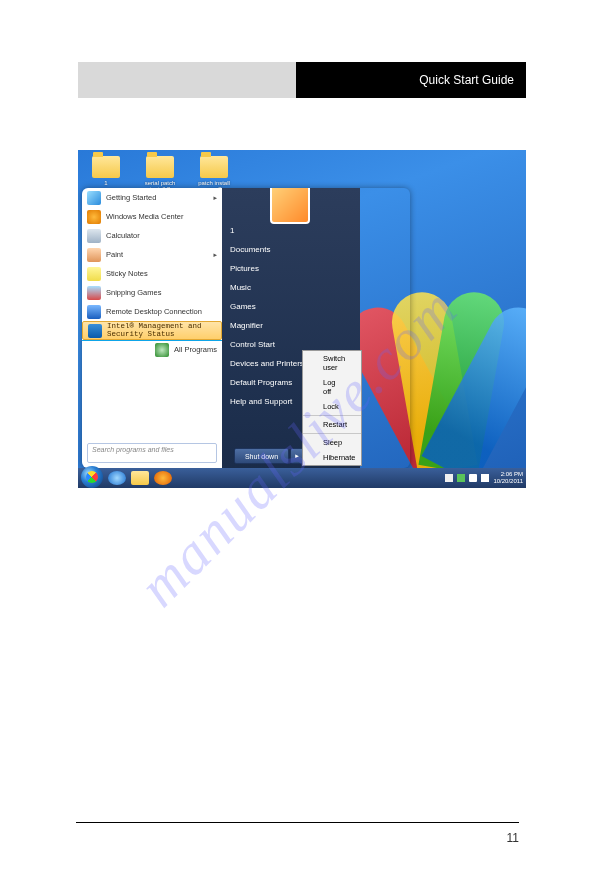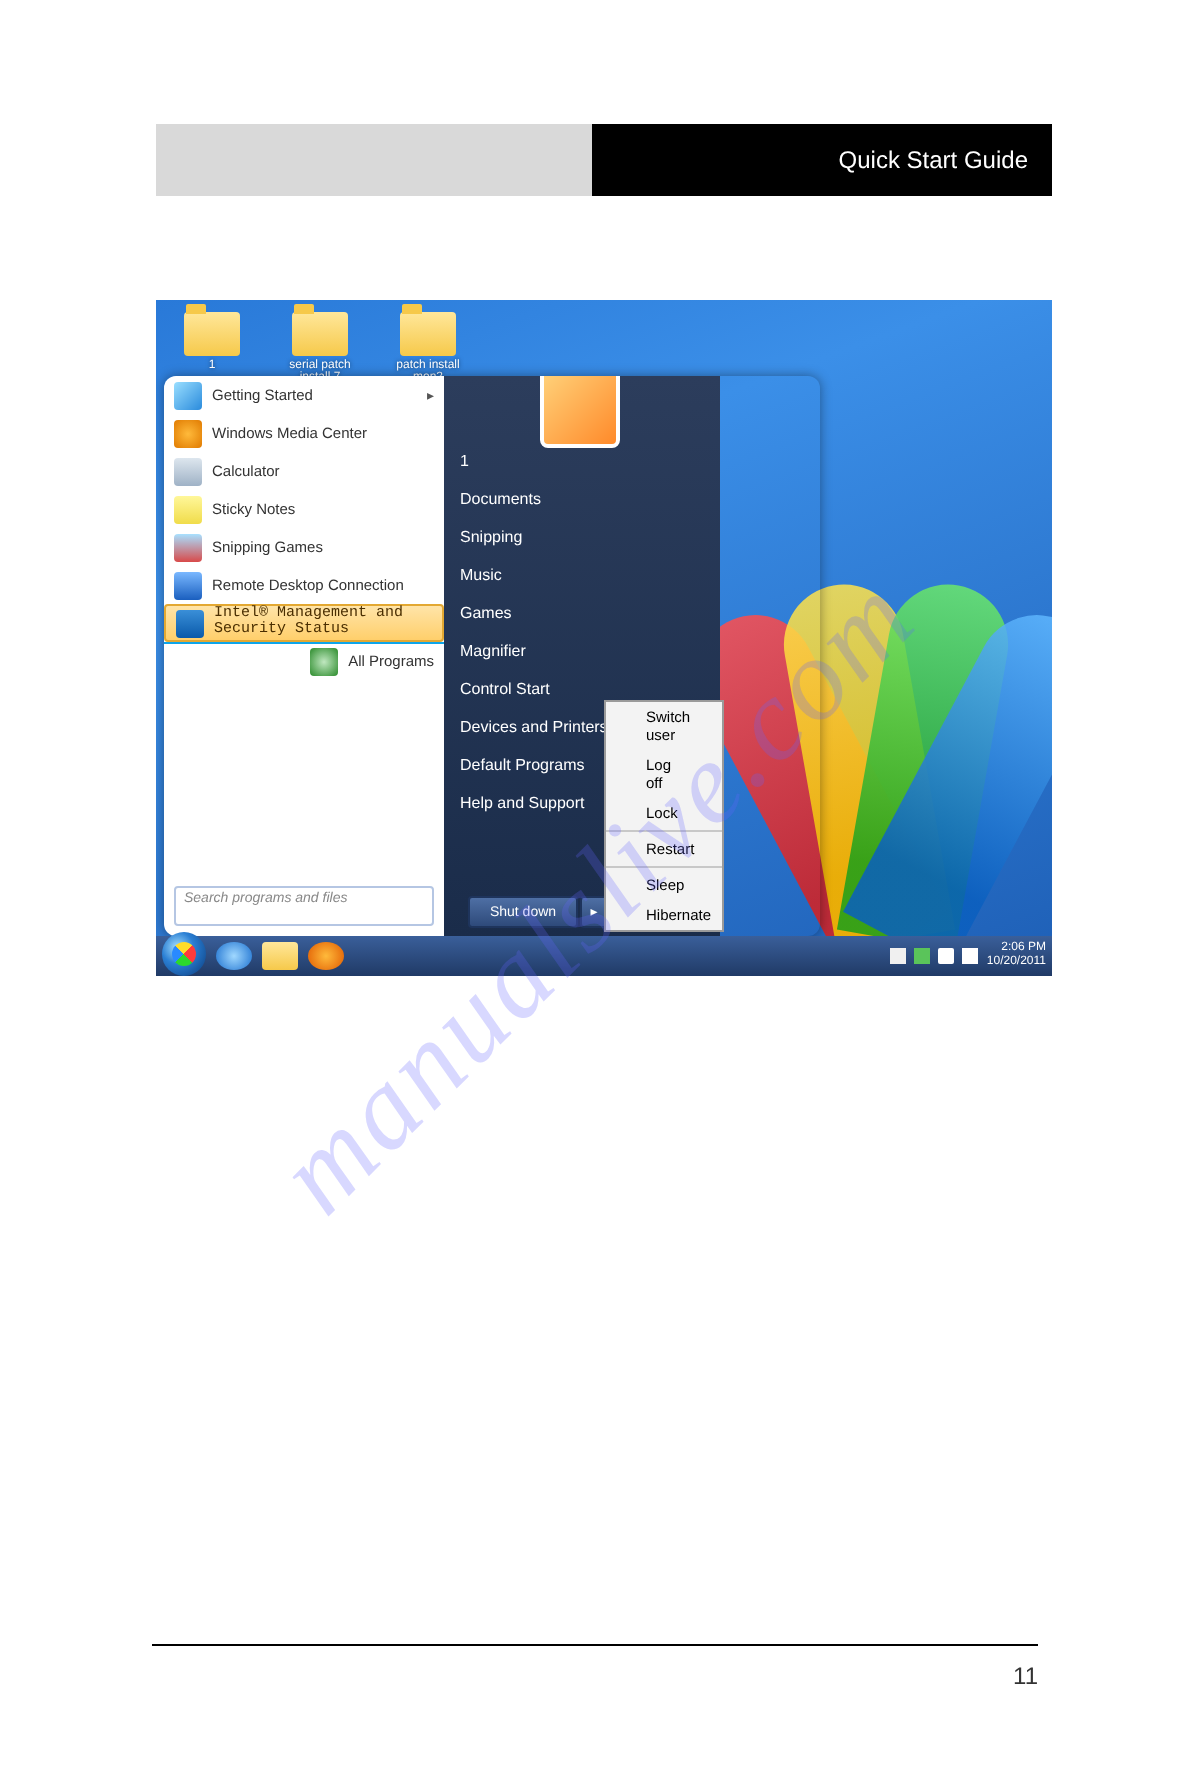--- a/index.html
+++ b/index.html
@@ -104,20 +104,25 @@
           </div>
           <div class="sm-item">
             <div class="sm-ico i-wmp"></div>
             <span class="sm-text">Windows Media Center</span>
           </div>
           <div class="sm-item">
             <div class="sm-ico i-calc"></div>
             <span class="sm-text">Calculator</span>
           </div>
           <div class="sm-item">
+            <div class="sm-ico i-paint"></div>
+            <span class="sm-text">Paint</span>
+            <span class="sm-chev">▸</span>
+          </div>
+          <div class="sm-item">
             <div class="sm-ico i-sticky"></div>
             <span class="sm-text">Sticky Notes</span>
           </div>
           <div class="sm-item">
             <div class="sm-ico i-snip"></div>
             <span class="sm-text">Snipping Games</span>
           </div>
           <div class="sm-item">
             <div class="sm-ico i-rdp"></div>
             <span class="sm-text">Remote Desktop Connection</span>
@@ -129,21 +134,21 @@
           <div class="sm-item sm-all">
             <div class="sm-ico i-all"></div>
             <span class="sm-text">All Programs</span>
           </div>
         </div>
       <div class="sm-search"><span>Search programs and files</span></div>
     </div>
     <div class="sm-right" id="sm-right-list">
         <div class="sm-right-item">1</div>
         <div class="sm-right-item">Documents</div>
-        <div class="sm-right-item">Snipping</div>
+        <div class="sm-right-item">Pictures</div>
         <div class="sm-right-item">Music</div>
         <div class="sm-right-item">Games</div>
         <div class="sm-right-item">Magnifier</div>
         <div class="sm-right-item">Control Start</div>
         <div class="sm-right-item">Devices and Printers</div>
         <div class="sm-right-item">Default Programs</div>
         <div class="sm-right-item">Help and Support</div>
       </div>
     <div class="sm-shut">
         <span>Shut down</span>

